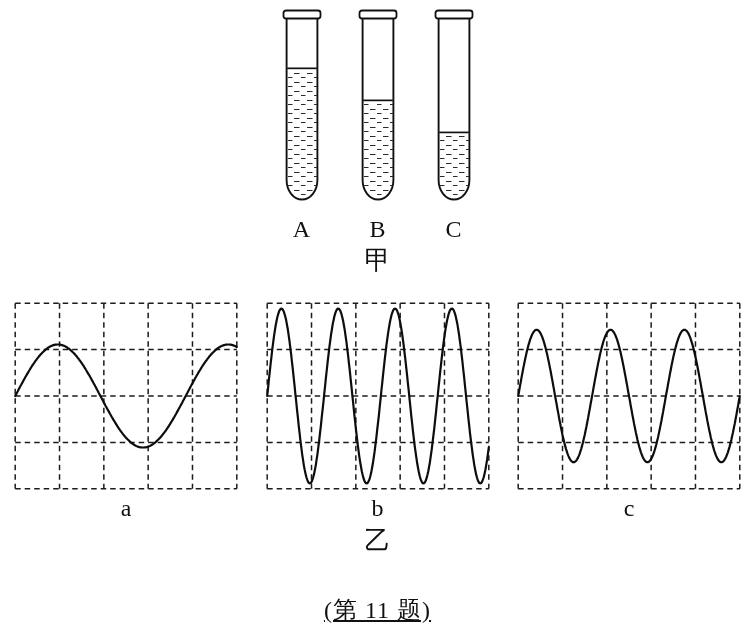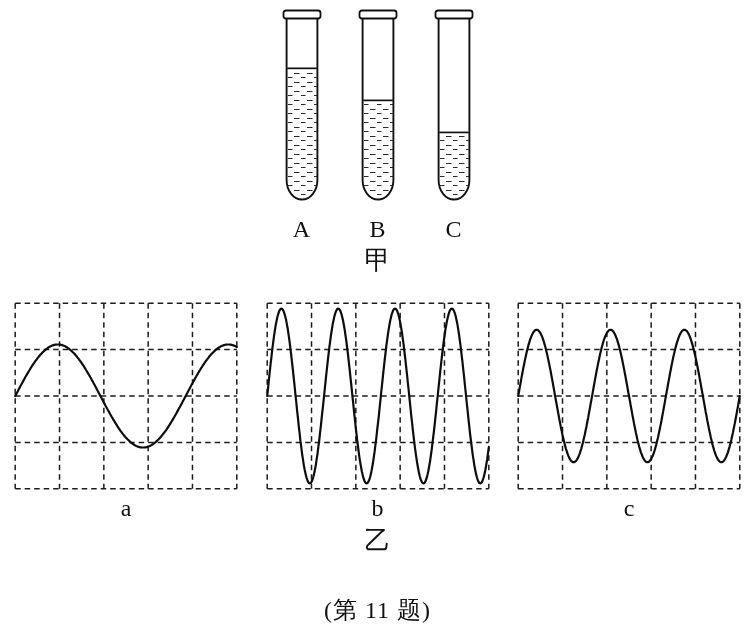--- a/index.html
+++ b/index.html
@@ -8,21 +8,21 @@
     font-family:"Liberation Serif","DejaVu Serif",serif;
     overflow:hidden;position:relative;
   }
   .tubes-row{display:flex;justify-content:center;align-items:flex-end;gap:32px;padding-top:8px;}
   .tube{display:flex;flex-direction:column;align-items:center;}
   .tube-label{font-size:24px;line-height:1.1;margin-top:2px;}
   .group-label{text-align:center;font-size:26px;line-height:1.15;margin-top:4px;}
   .waves-row{display:flex;justify-content:space-between;padding:0 14px;margin-top:26px;}
   .wave-panel{display:flex;flex-direction:column;align-items:center;}
   .wave-label{font-size:24px;line-height:1.1;margin-top:5px;}
-  .caption{text-align:center;font-size:24px;margin-top:38px;letter-spacing:1px;}
+  .caption{text-align:center;font-size:24px;margin-top:38px;letter-spacing:1px;text-decoration:underline;}
 </style>
 </head>
 <body>
 
 <div class="page">
 
   <div class="tubes-row">
 
     <div class="tube">
       <svg class="tube-svg" width="44" height="206" viewBox="0 0 44 206">

